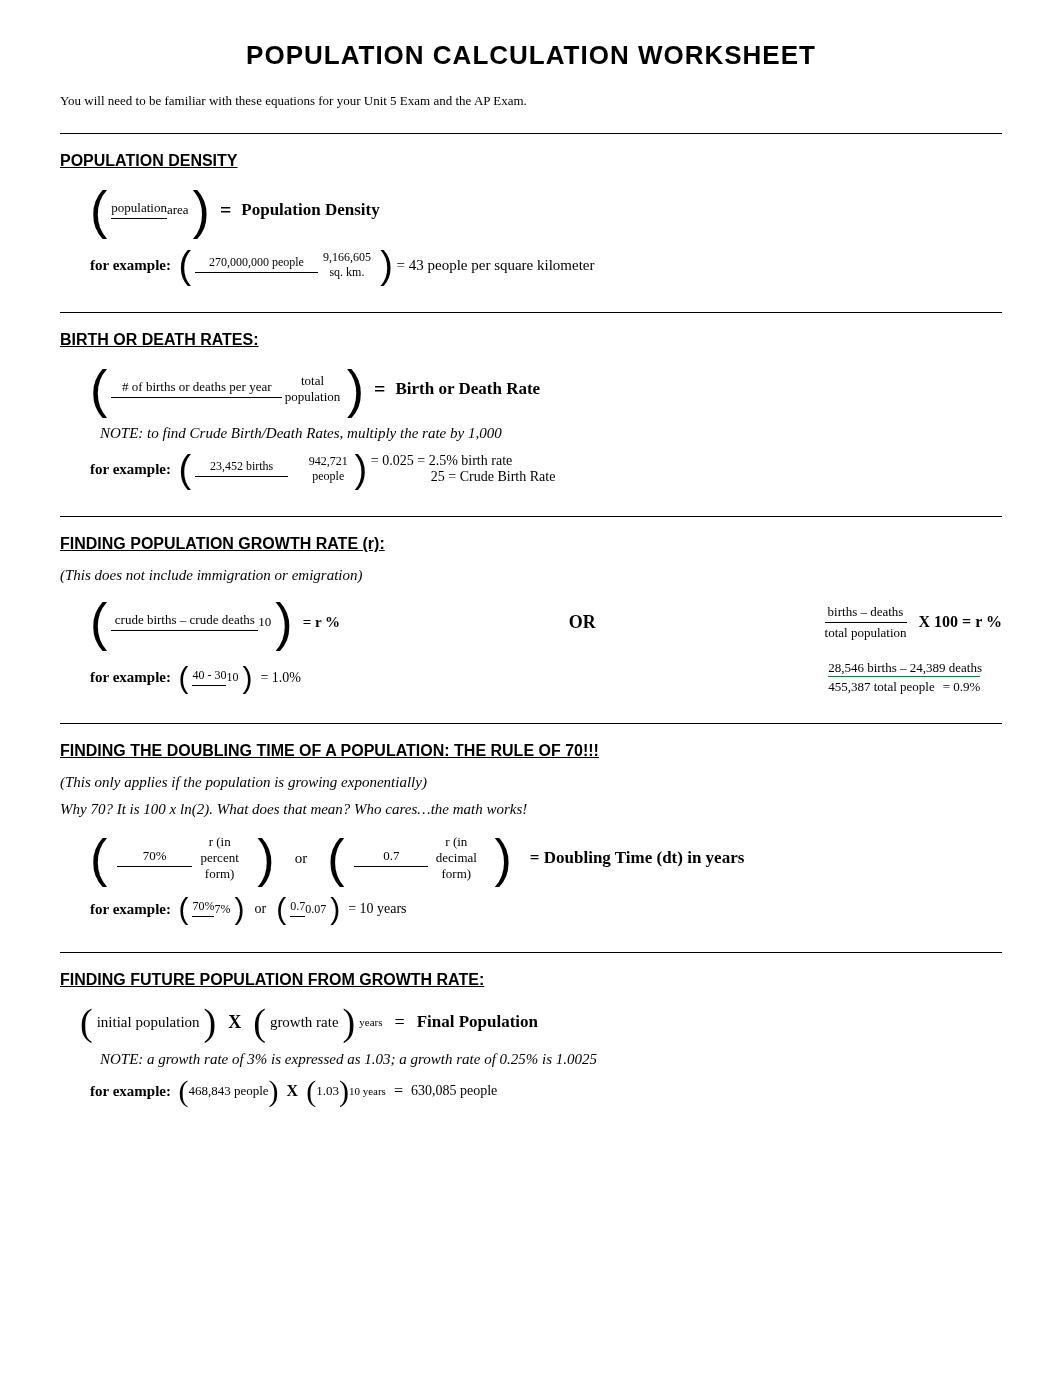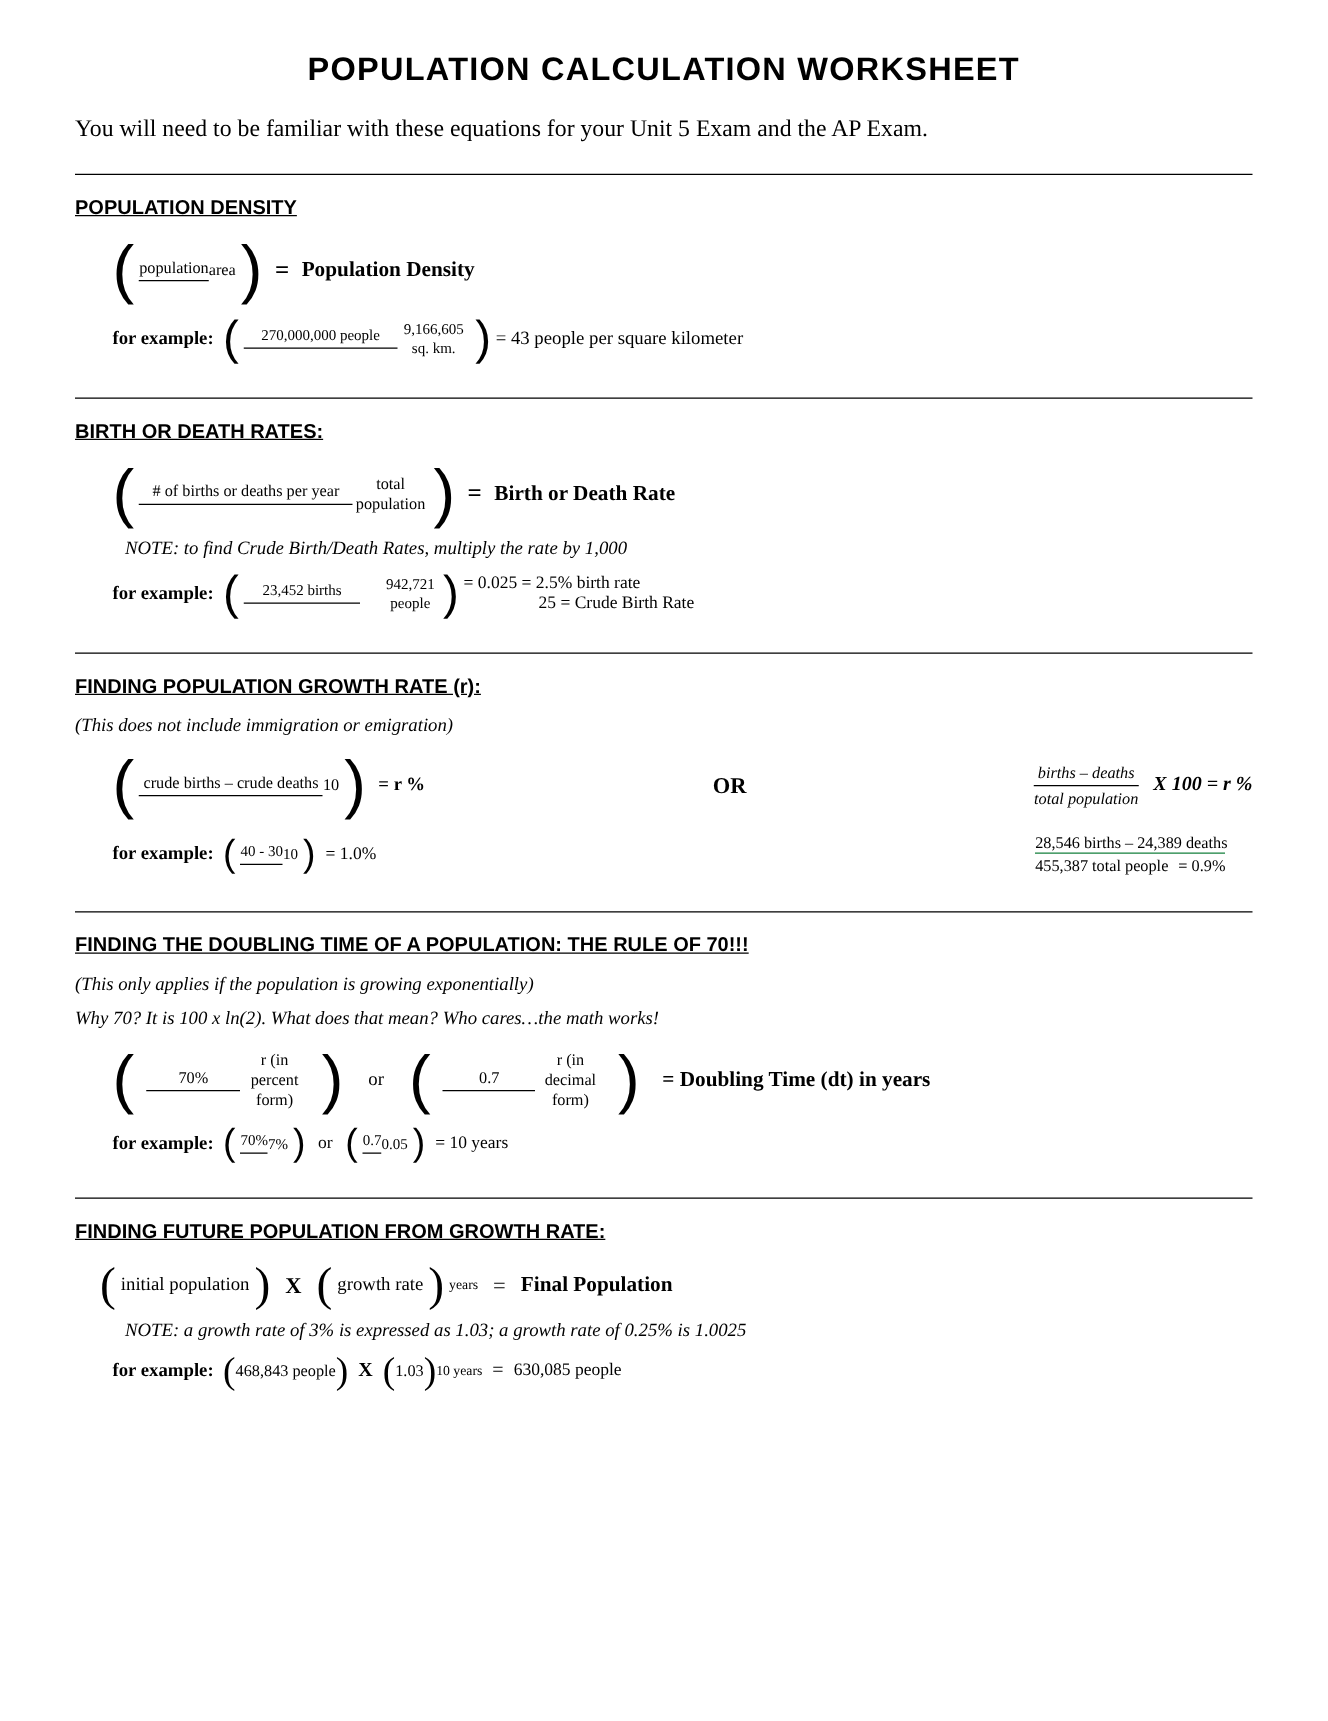--- a/index.html
+++ b/index.html
@@ -14,21 +14,21 @@
     }
     h1 {
       text-align: center;
       font-size: 26px;
       font-weight: bold;
       font-family: Arial, sans-serif;
       margin-bottom: 22px;
       letter-spacing: 1px;
     }
     .intro {
-      font-size: 19px;
+      font-size: 13px;
       margin-bottom: 24px;
     }
     .section {
       margin-bottom: 28px;
     }
     .section-title {
       font-weight: bold;
       font-size: 16px;
       text-decoration: underline;
       margin-bottom: 14px;
@@ -248,21 +248,21 @@
       </div>
       <span class="big-paren">)</span>
       <span style="font-size:15px; font-weight:bold; margin-left:10px;">= r %</span>
     </div>
 
     <div style="flex:1; display:flex; justify-content:center;">
       <span style="font-size:18px; font-weight:bold;">OR</span>
     </div>
 
     <div style="display:flex; flex-direction:column; align-items:flex-start;">
-      <div style="display:flex; align-items:center; font-size:13px;font-style:italic;">
+      <div style="display:flex; align-items:center; font-size:13px;">
         <div class="right-frac">
           <div class="numerator">births – deaths</div>
           <div class="denominator">total population</div>
         </div>
         <span style="margin-left:12px; font-size:16px; font-weight:bold;">X 100 = r %</span>
       </div>
     </div>
   </div>
 
   <div style="display:flex; align-items:center; margin: 8px 0 8px 30px; gap:30px;">
@@ -323,21 +323,21 @@
     <span class="big-paren-xs">(</span>
     <div class="fraction" style="font-size:12px;">
       <div class="numerator">70%</div>
       <div class="denominator">7%</div>
     </div>
     <span class="big-paren-xs">)</span>
     <span style="margin: 0 10px; font-size:14px;">or</span>
     <span class="big-paren-xs">(</span>
     <div class="fraction" style="font-size:12px;">
       <div class="numerator">0.7</div>
-      <div class="denominator">0.05</div>
+      <div class="denominator">0.07</div>
     </div>
     <span class="big-paren-xs">)</span>
     <span style="margin-left:8px; font-size:14px;">= 10 years</span>
   </div>
 </div>
 
 <hr class="section-line">
 
 <div class="section">
   <div class="section-title">FINDING FUTURE POPULATION FROM GROWTH RATE:</div>

